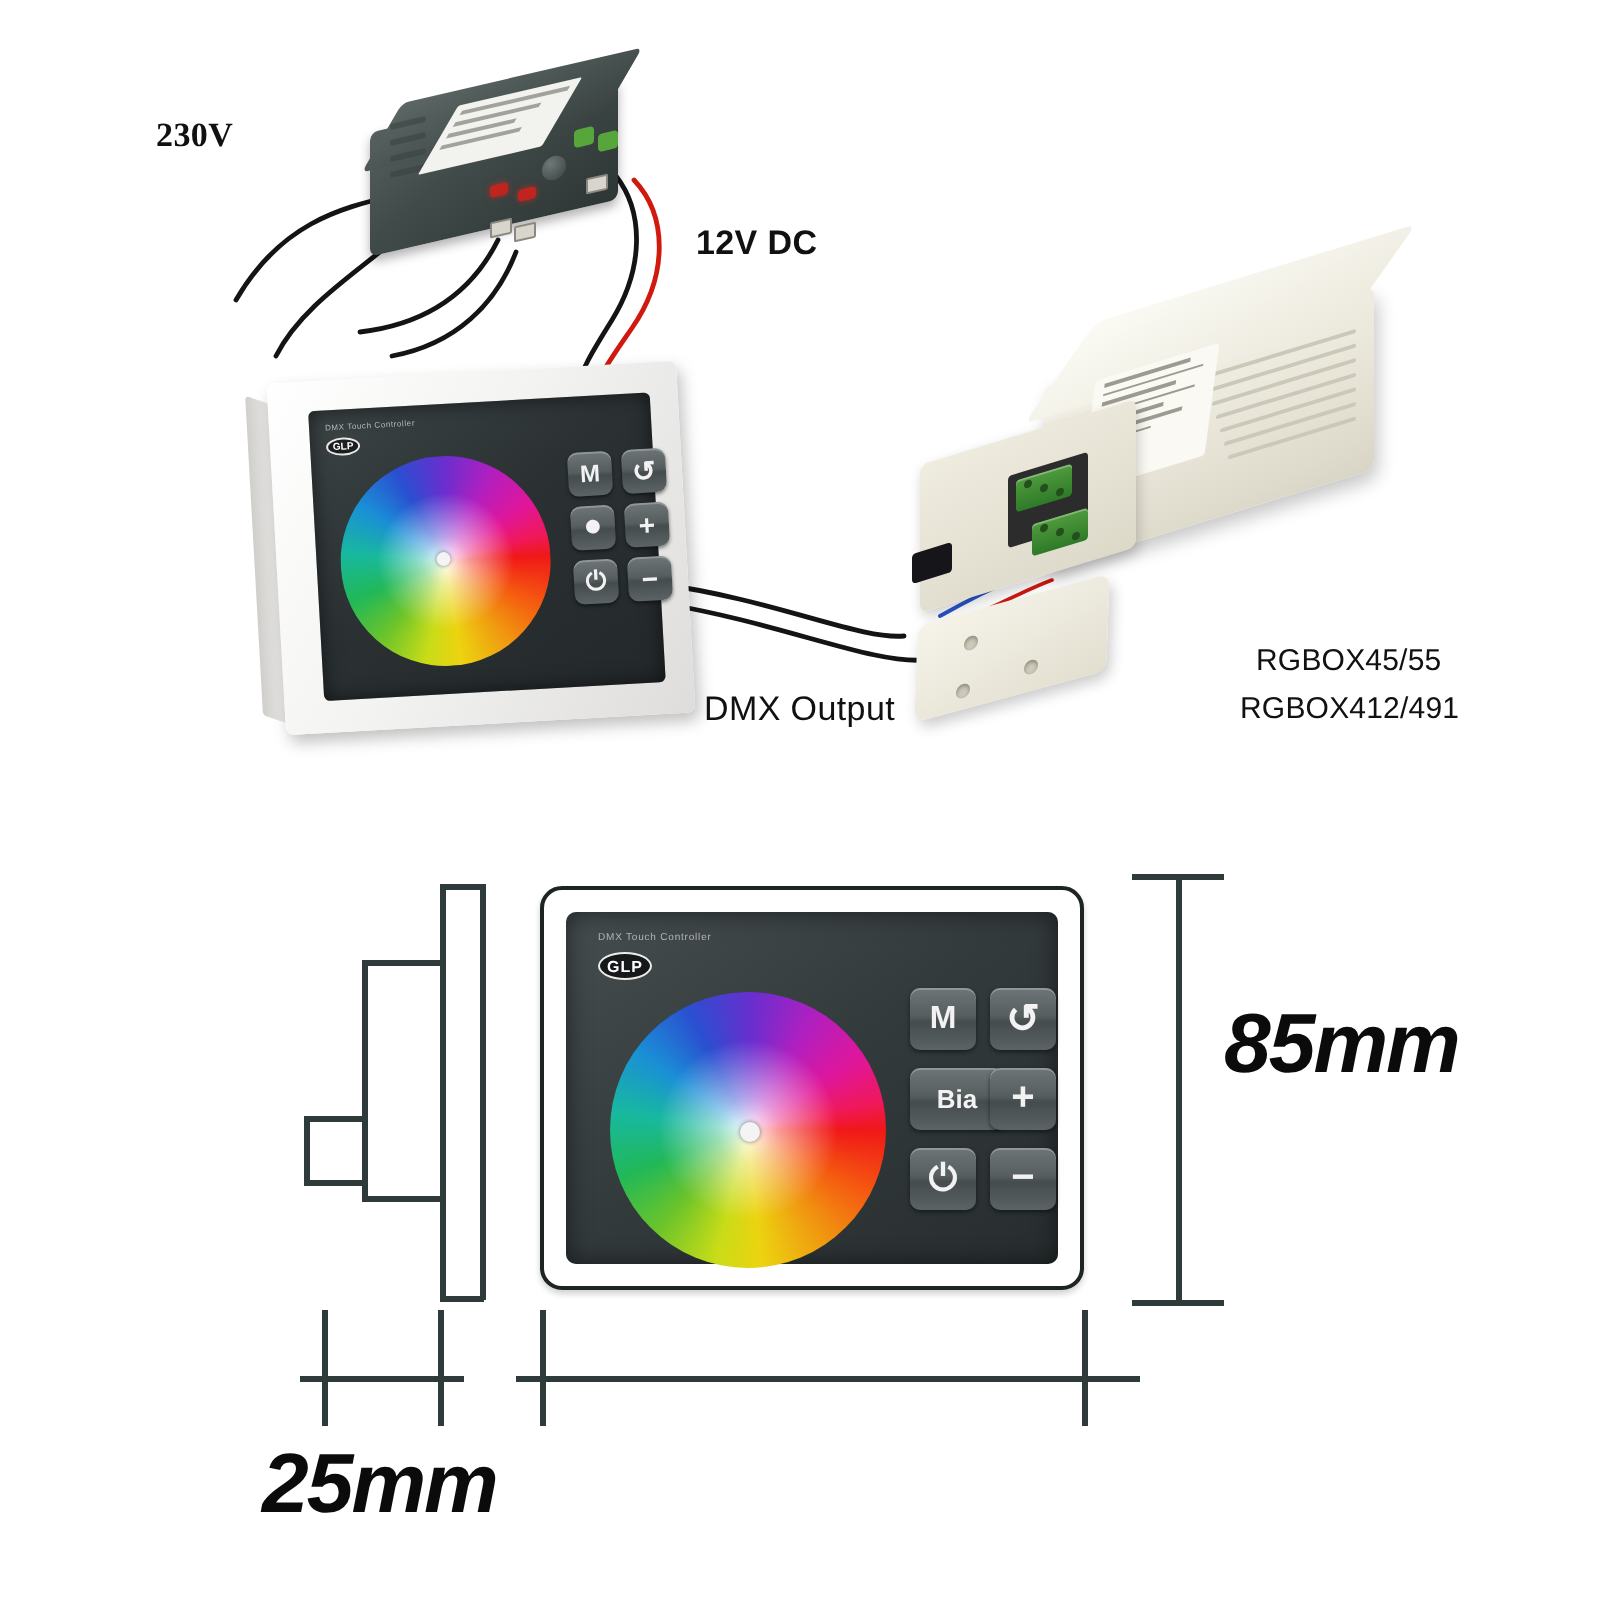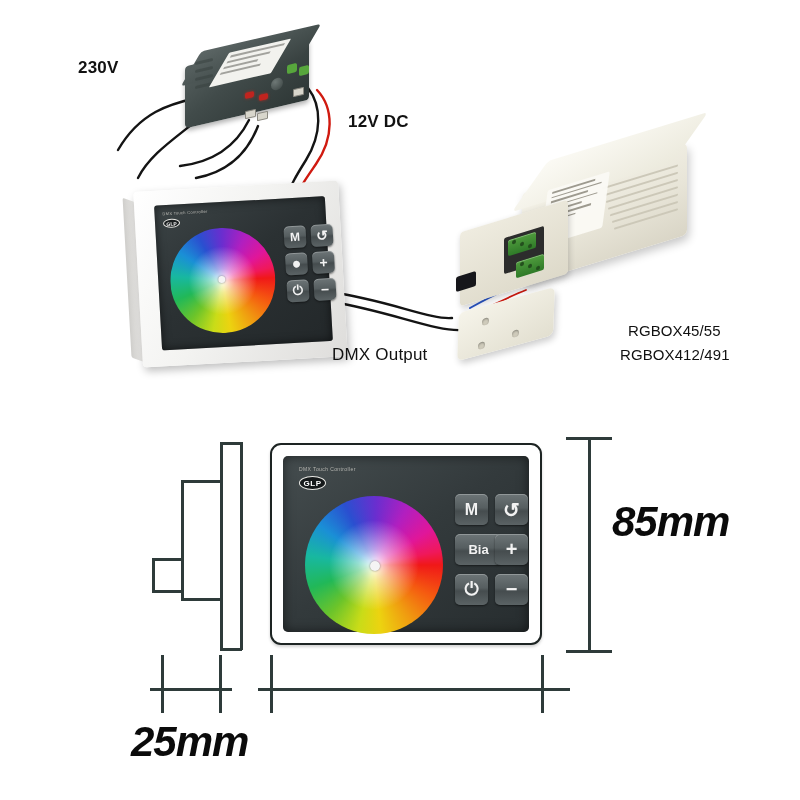--- a/index.html
+++ b/index.html
@@ -281,21 +281,21 @@
     <div class="psu-knob" style="left:96px; top:40px;"></div>
     <div class="psu-led" style="left:70px; top:54px;"></div>
     <div class="psu-led" style="left:84px; top:56px;"></div>
     <div class="psu-grn" style="left:112px; top:26px;"></div>
     <div class="psu-grn" style="left:124px; top:28px;"></div>
     <div class="psu-term" style="left:70px; top:72px;"></div>
     <div class="psu-term" style="left:82px; top:74px;"></div>
     <div class="psu-term" style="left:118px; top:50px;"></div>
   </div>
 
-  <div class="abs lbl lbl-230" style="left:78px; top:58px;">230V</div>
+  <div class="abs lbl lbl-230" style="left:78px; top:58px;font-family:Liberation Serif, serif;">230V</div>
 
   <div class="abs lbl lbl-12v" style="left:348px; top:112px;">12V DC</div>
 
   <div class="abs panel-photo">
     <div class="pp-side"></div>
     <div class="pp-frame"></div>
     <div class="pp-screen">
       <div class="pp-brand">DMX Touch Controller</div>
       <div class="pp-logo">GLP</div>
       <div class="wheel" style="left:12px; top:26px; width:105px; height:105px;"></div>
@@ -303,21 +303,21 @@
 
       <div class="btn" style="left:128px; top:28px; width:22px; height:22px; font-size:12px;">M</div>
       <div class="btn" style="left:155px; top:28px; width:22px; height:22px; font-size:14px;">↺</div>
       <div class="btn" style="left:128px; top:55px; width:22px; height:22px; font-size:16px;">●</div>
       <div class="btn" style="left:155px; top:55px; width:22px; height:22px; font-size:14px;">+</div>
       <div class="btn" style="left:128px; top:82px; width:22px; height:22px; font-size:13px;">⏻</div>
       <div class="btn" style="left:155px; top:82px; width:22px; height:22px; font-size:14px;">−</div>
     </div>
   </div>
 
-  <div class="abs lbl lbl-dmx" style="left:332px; top:345px;">DMX Output</div>
+  <div class="abs lbl lbl-dmx" style="left:352px; top:345px;">DMX Output</div>
 
   <div class="abs rgbox">
     <div class="rg-main"></div>
     <div class="rg-top"></div>
     <div class="rg-vent" style="left:150px; top:18px; width:76px;"></div>
     <div class="rg-vent" style="left:152px; top:25px; width:74px;"></div>
     <div class="rg-vent" style="left:154px; top:32px; width:72px;"></div>
     <div class="rg-vent" style="left:156px; top:39px; width:70px;"></div>
     <div class="rg-vent" style="left:158px; top:46px; width:68px;"></div>
     <div class="rg-vent" style="left:160px; top:53px; width:66px;"></div>

